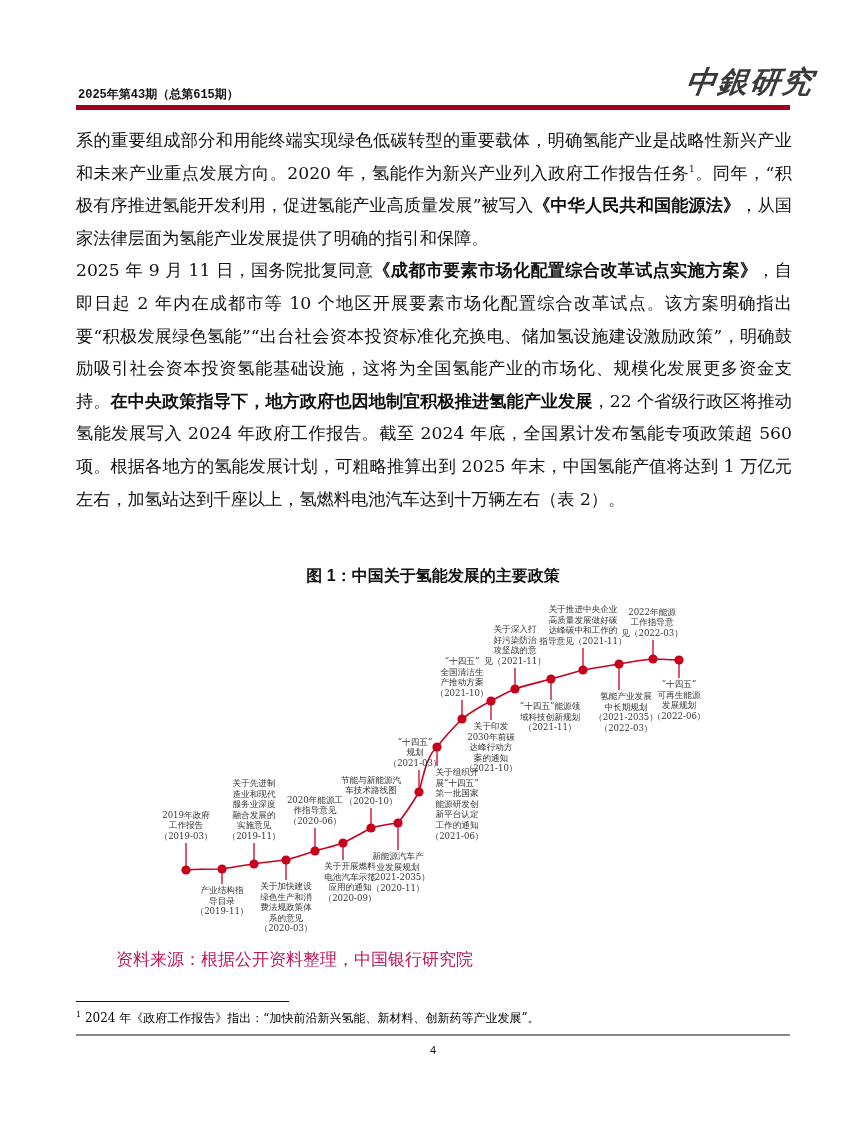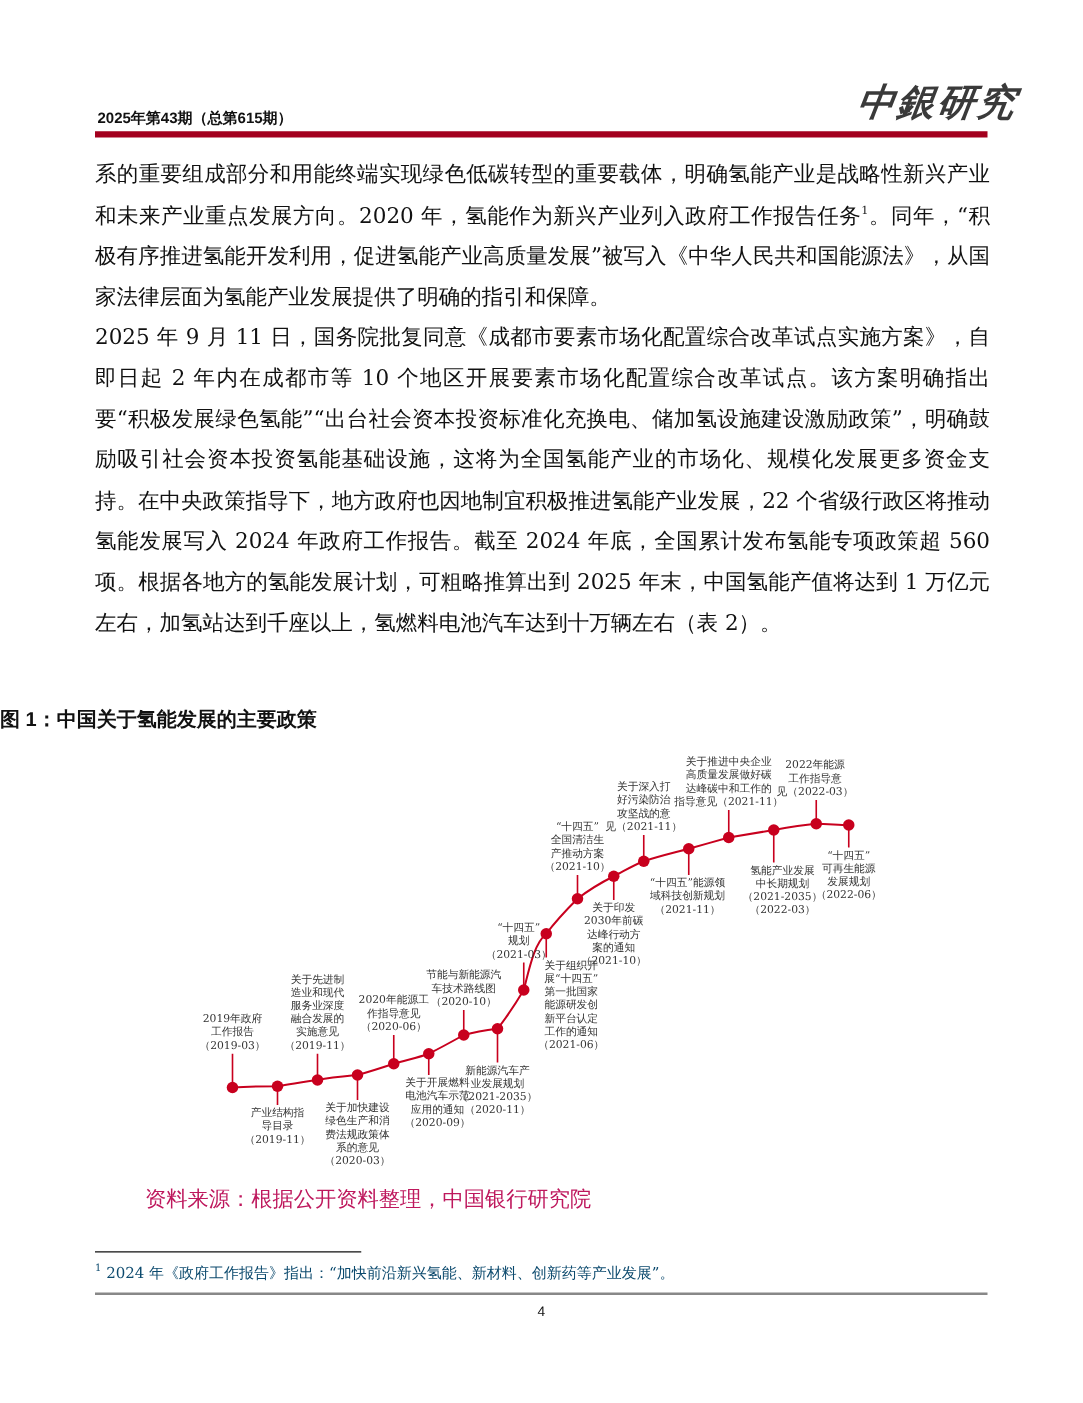--- a/index.html
+++ b/index.html
@@ -1,34 +1,34 @@
 <!DOCTYPE html>
 <html><head>
 <meta charset="utf-8">
 <style>
   html, body { margin:0; padding:0; background:#ffffff; }
   body { width:866px; height:1122px; position:relative; overflow:hidden;
          font-family:"DejaVu Serif","Liberation Serif",serif; color:#111; }
-  .header-issue { position:absolute; left:78px; top:86px; font-family:Liberation Sans, sans-serif;
+  .header-issue { position:absolute; left:78px; top:86px; font-family:Liberation Mono, monospace;
                   font-size:12px; font-weight:bold; color:#111; }
   .header-logo { position:absolute; left:686px; top:62px; font-family:"DejaVu Serif",serif; font-size:30px;
                  color:#3a3a3a; letter-spacing:2px; font-style:italic; transform:skewX(-8deg); font-weight:bold; }
   .header-rule { position:absolute; left:76px; top:105px; width:714px; height:5px; background:#a3001e; }
   .body-text { position:absolute; left:76px; top:124px; width:716px; font-size:17.2px; line-height:32.6px;
                text-align:justify; }
   .body-text p { margin:0; }
-  .body-text b { font-family:"DejaVu Sans","Liberation Sans",sans-serif; font-weight:normal; }
+  .body-text b { font-family:"DejaVu Sans","Liberation Sans",sans-serif; font-weight:bold; }
   .body-text sup { font-size:9px; vertical-align:super; line-height:0; }
-  .fig-title { position:absolute; left:0; width:866px; top:566px; text-align:left;
+  .fig-title { position:absolute; left:0; width:866px; top:566px; text-align:center;
                font-family:"Liberation Sans","DejaVu Sans",sans-serif; font-size:16px; font-weight:bold; color:#111; }
   .timeline { position:absolute; left:0; top:0; width:866px; height:1122px; pointer-events:none; }
   .timeline text { font-family:"DejaVu Serif",serif; font-size:8.6px; fill:#333; }
   .source { position:absolute; left:116px; top:948px; font-size:17px; color:#be185d; }
   .fn-rule { position:absolute; left:76px; top:1001px; width:213px; height:1px; background:#111; }
-  .footnote { position:absolute; left:76px; top:1010px; font-size:12px; color:#0c4a6e; }
+  .footnote { position:absolute; left:76px; top:1010px; font-size:12px; color:#000000; }
   .footnote sup { font-size:8px; }
   .bottom-rule { position:absolute; left:76px; top:1034px; width:714px; height:2px; background:#888; }
   .page-num { position:absolute; left:0; width:866px; top:1044px; text-align:center;
               font-family:"Liberation Sans",sans-serif; font-size:11px; color:#111; }
 </style>
 </head>
 <body>
 
 <div class="header-issue">2025年第43期（总第615期）</div>
 <div class="header-logo">中銀研究</div>

